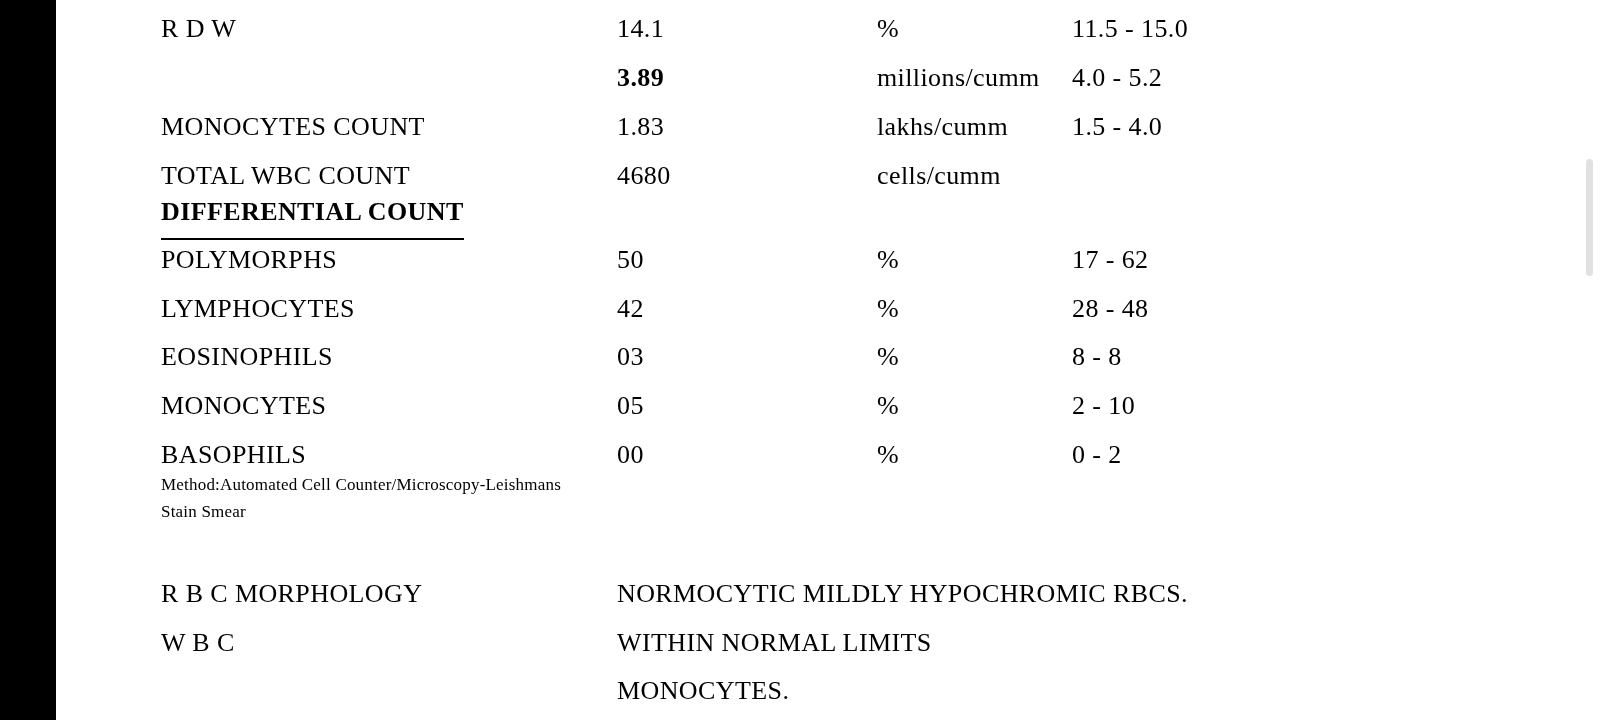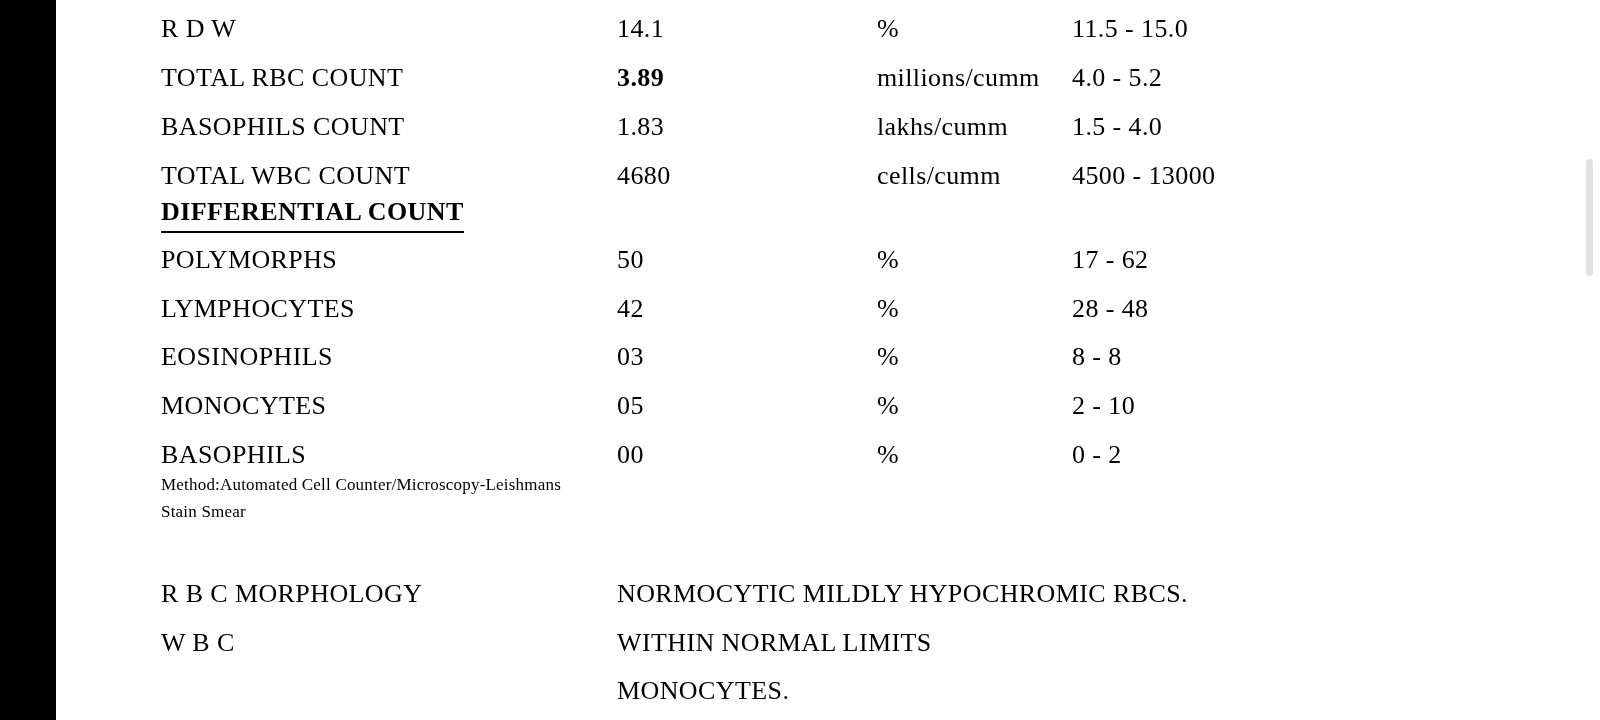--- a/index.html
+++ b/index.html
@@ -43,21 +43,21 @@
   .col-name  { left: 0; }
   .col-value { left: 456px; }
   .col-unit  { left: 716px; }
   .col-range { left: 911px; }
   .col-finding { left: 456px; }
   .bold { font-weight: bold; }
   .heading-row { font-weight: bold; }
   .heading-row .underlined {
     display: inline-block;
     border-bottom: 2px solid #000000;
-    padding-bottom: 3px;
+    padding-bottom: 10px;
   }
   .note-row {
     position: absolute;
     left: 0;
     font-size: 17px;
     line-height: 26px;
     letter-spacing: 0.2px;
     white-space: nowrap;
   }
 </style>
@@ -69,36 +69,34 @@
 
 <div class="content">
 
   <div class="row" style="top:13px">
     <span class="col-name">R D W</span>
     <span class="col-value">14.1</span>
     <span class="col-unit">%</span>
     <span class="col-range">11.5 - 15.0</span>
   </div>
   <div class="row" style="top:62px">
-    <span class="col-name">TOTAL RBC COUNT</span>
     <span class="col-value bold">3.89</span>
     <span class="col-unit">millions/cumm</span>
     <span class="col-range">4.0 - 5.2</span>
   </div>
   <div class="row" style="top:111px">
-    <span class="col-name">BASOPHILS COUNT</span>
+    <span class="col-name">MONOCYTES COUNT</span>
     <span class="col-value">1.83</span>
     <span class="col-unit">lakhs/cumm</span>
     <span class="col-range">1.5 - 4.0</span>
   </div>
   <div class="row" style="top:160px">
     <span class="col-name">TOTAL WBC COUNT</span>
     <span class="col-value">4680</span>
     <span class="col-unit">cells/cumm</span>
-    <span class="col-range">4500 - 13000</span>
   </div>
 
   <div class="row heading-row" style="top:196px">
     <span class="col-name underlined">DIFFERENTIAL COUNT</span>
   </div>
 
   <div class="row" style="top:244px">
     <span class="col-name">POLYMORPHS</span>
     <span class="col-value">50</span>
     <span class="col-unit">%</span>

